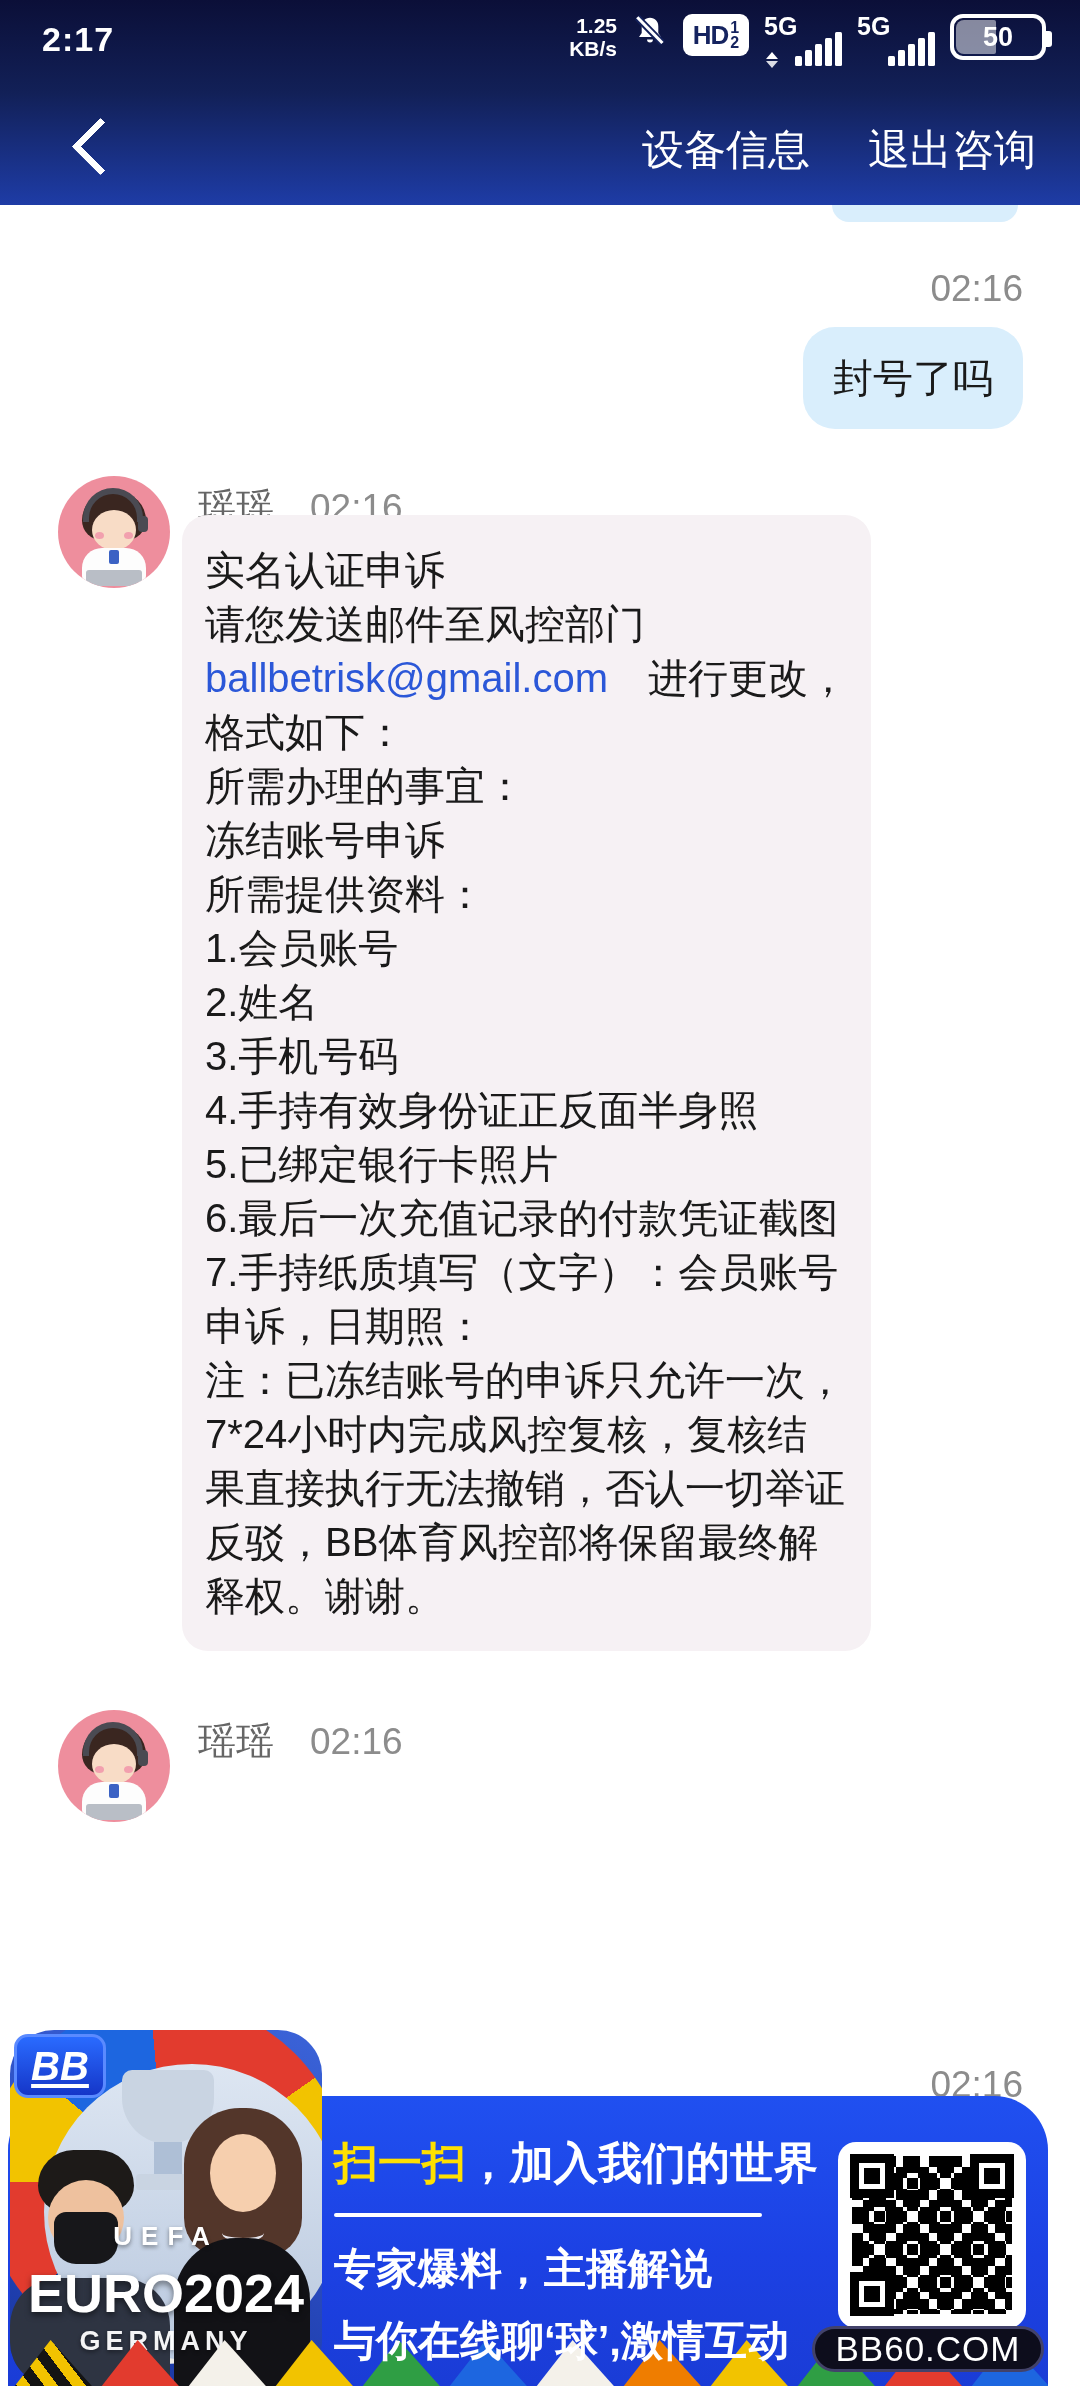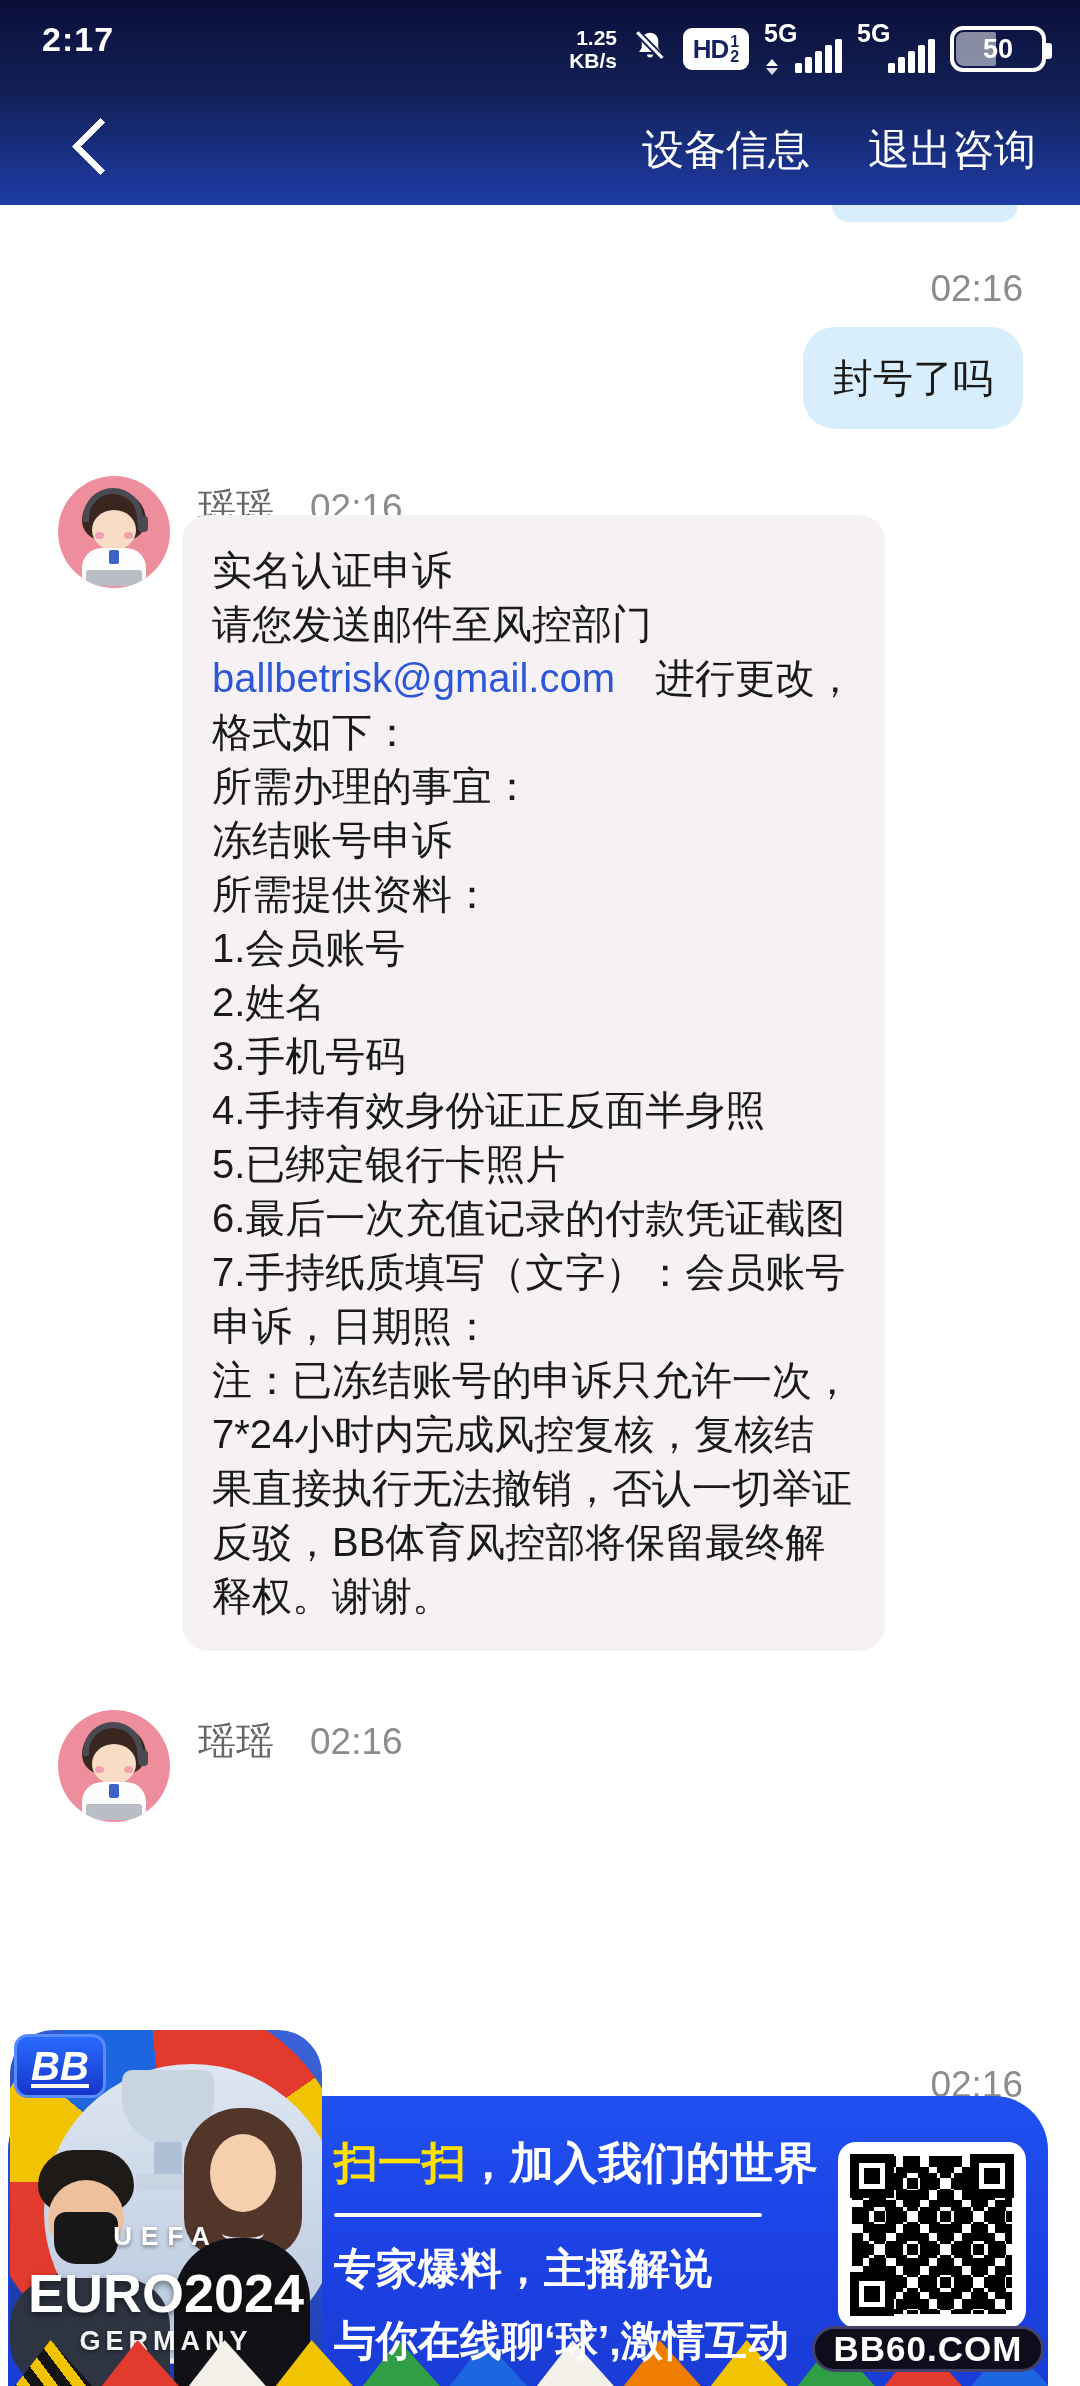--- a/index.html
+++ b/index.html
@@ -4,21 +4,21 @@
 <style>
   html,body{margin:0;padding:0;background:#2a2a2a;}
   .screen{position:relative;width:1080px;height:2386px;margin:0 auto;overflow:hidden;
     background:#ffffff;font-family:"Liberation Sans","DejaVu Sans",sans-serif;}
 
   
   .header{position:absolute;left:0;top:0;width:1080px;height:205px;
     background:linear-gradient(180deg,#0b0f38 0%,#122057 45%,#1e3ca6 100%);z-index:3;}
   .status-row{position:absolute;left:0;top:0;width:100%;height:96px;}
   .clock{position:absolute;left:42px;top:20px;color:#fff;font-size:34px;font-weight:700;letter-spacing:1px;}
-  .st-icons{position:absolute;right:34px;top:14px;height:70px;display:flex;align-items:center;gap:15px;}
+  .st-icons{position:absolute;right:34px;top:14px;height:70px;display:flex;align-items:flex-start;gap:15px;}
   .speed{color:#fff;font-size:21px;font-weight:700;line-height:23px;text-align:right;}
   .bell{position:relative;width:36px;height:40px;}
   .bell svg{display:block;}
   .hdbox{width:66px;height:42px;background:#fff;border-radius:9px;display:flex;align-items:center;justify-content:center;gap:2px;}
   .hdbox .hd{color:#15235f;font-size:26px;font-weight:800;letter-spacing:-1px;}
   .hdcol{display:flex;flex-direction:column;line-height:15px;}
   .hdcol span{color:#15235f;font-size:16px;font-weight:800;}
   .sig{position:relative;width:78px;height:56px;}
   .sig .g5{position:absolute;left:0;top:-2px;color:#fff;font-size:25px;font-weight:700;}
   .bars{position:absolute;right:0;bottom:4px;display:flex;align-items:flex-end;gap:3px;}
@@ -49,21 +49,21 @@
   .av-face{position:absolute;left:34px;top:34px;width:44px;height:40px;background:#f8dcc6;border-radius:50%;}
   .av-blush1,.av-blush2{position:absolute;top:56px;width:9px;height:7px;background:#f2a0ae;border-radius:50%;}
   .av-blush1{left:37px}.av-blush2{left:66px}
   .av-ear{position:absolute;left:80px;top:40px;width:10px;height:16px;background:#4a4a52;border-radius:4px;}
   .av-body{position:absolute;left:24px;top:72px;width:64px;height:34px;background:#fdfdfd;border-radius:20px 20px 6px 6px;}
   .av-tie{position:absolute;left:51px;top:74px;width:10px;height:14px;background:#3b62c4;border-radius:2px;}
   .av-laptop{position:absolute;left:28px;top:94px;width:56px;height:16px;background:#b9bec6;border-radius:3px;}
   .name-row{position:absolute;left:198px;display:flex;gap:36px;align-items:baseline;}
   .name-row .nm{color:#666;font-size:38px;}
   .name-row .tm{color:#8c8c8c;font-size:37px;}
-  .bubble.agent{position:absolute;left:182px;background:#f6f1f4;padding:28px 30px;
+  .bubble.agent{position:absolute;left:182px;background:#f6f1f4;padding:28px 23px;
     white-space:pre-line;width:fit-content;max-width:770px;border-radius:26px;}
   .mail{color:#2b57d8;text-decoration:none;}
 
   
   .banner{position:absolute;left:0;top:2030px;width:1080px;height:356px;z-index:10;}
   .blue-card{position:absolute;left:8px;top:66px;width:1040px;height:290px;
     background:linear-gradient(180deg,#2050f0 0%,#1c41e4 55%,#1a3cd6 100%);border-radius:54px 54px 0 0;}
   .bunting{position:absolute;left:8px;bottom:0;width:1040px;height:52px;display:flex;overflow:hidden;z-index:4;border-radius:0;}
   .bunting i{flex:0 0 87px;height:100%;clip-path:polygon(0 100%,50% 0,100% 100%);transform:translateY(6px) rotate(-2deg);}
   .bunting i:nth-child(1){background:repeating-linear-gradient(55deg,#141414 0 11px,#f2c300 11px 22px);}
@@ -115,21 +115,21 @@
   .qr-pattern{position:absolute;inset:14px;background-color:#fff;
     background-image:conic-gradient(#000 25%,transparent 0 50%,#000 0 75%,transparent 0),
                      conic-gradient(#000 25%,transparent 0 50%,#000 0 75%,transparent 0);
     background-size:22px 22px,34px 34px;}
   .finder{position:absolute;width:44px;height:44px;border:9px solid #000;background:#fff;box-sizing:border-box;}
   .finder::after{content:"";position:absolute;left:5px;top:5px;width:16px;height:16px;background:#000;}
   .f-tl{left:12px;top:12px;} .f-tr{right:12px;top:12px;} .f-bl{left:12px;bottom:12px;}
   .site-pill{position:absolute;left:812px;top:296px;width:232px;height:46px;border-radius:24px;z-index:6;
     background:#0d0d1c;border:3px solid #42426a;box-sizing:border-box;
     display:flex;align-items:center;justify-content:center;}
-  .site-pill span{color:#fff;font-size:35px;font-weight:700;letter-spacing:1px;}
+  .site-pill span{color:#fff;font-size:35px;font-weight:400;letter-spacing:1px;}
 </style>
 </head>
 <body>
 
 <div class="screen">
 
   <div class="header">
     <div class="status-row">
       <div class="clock">2:17</div>
       <div class="st-icons">

